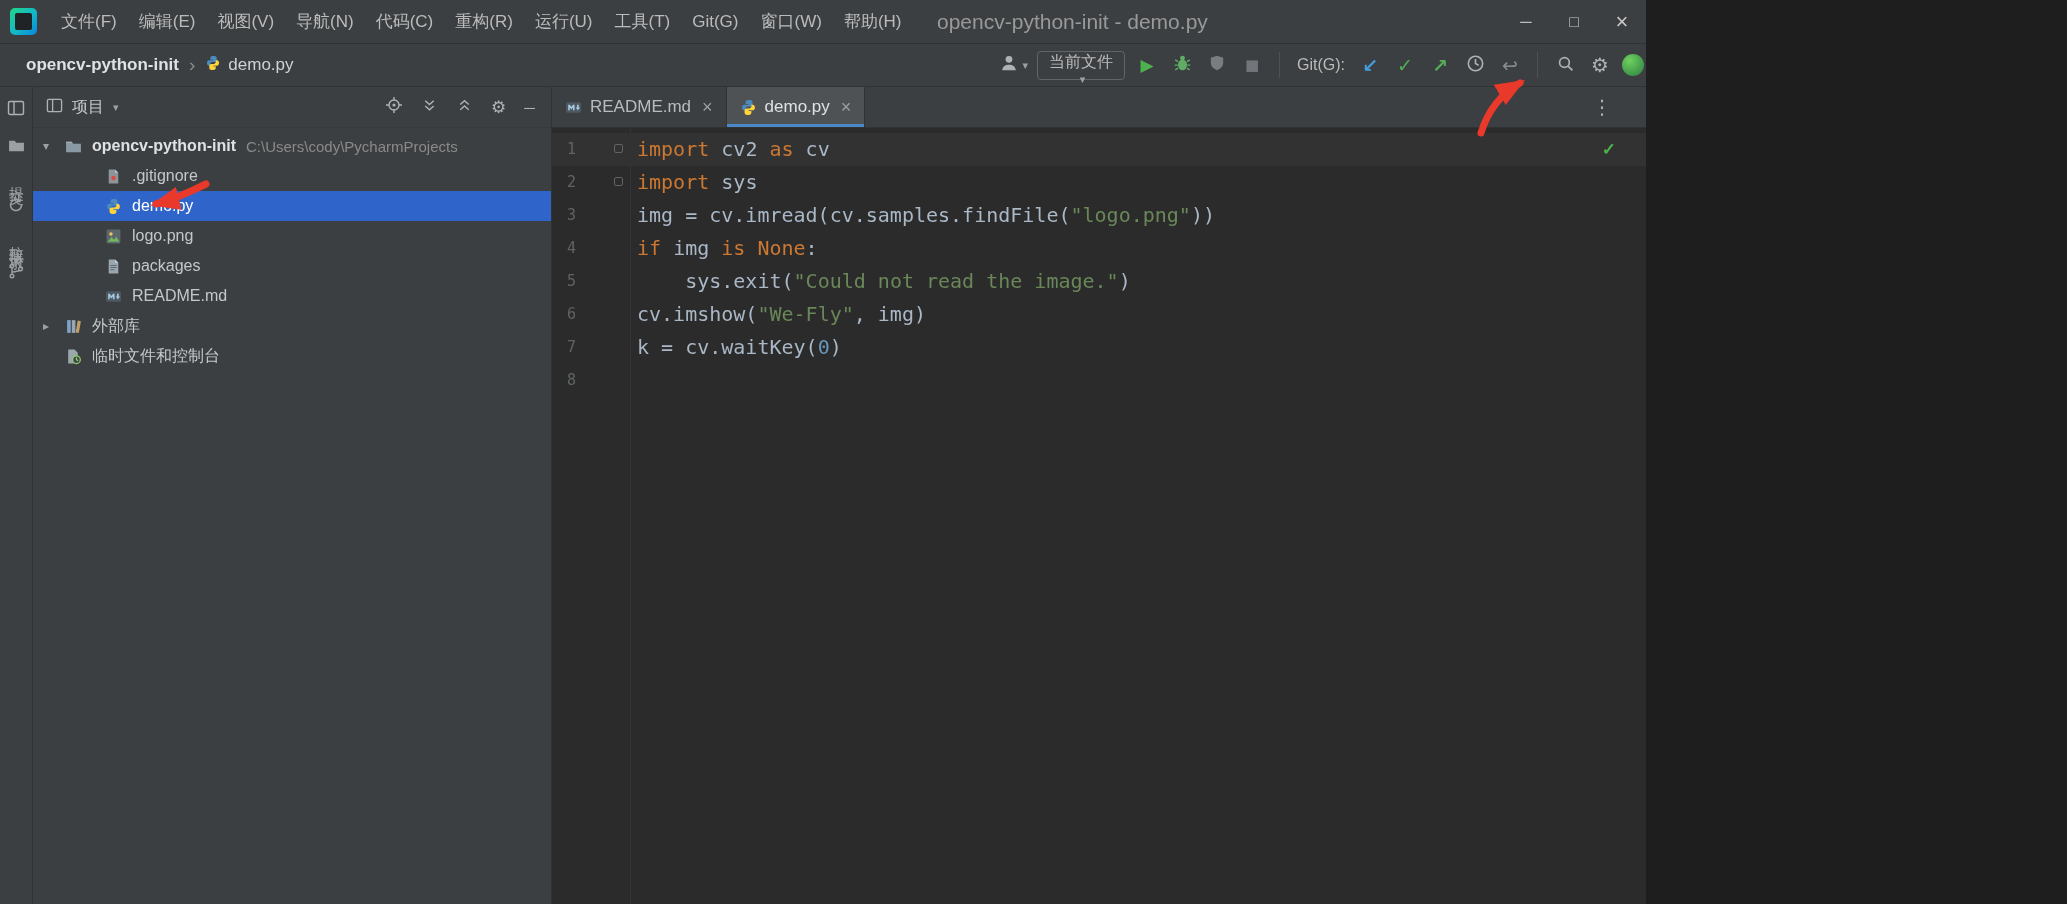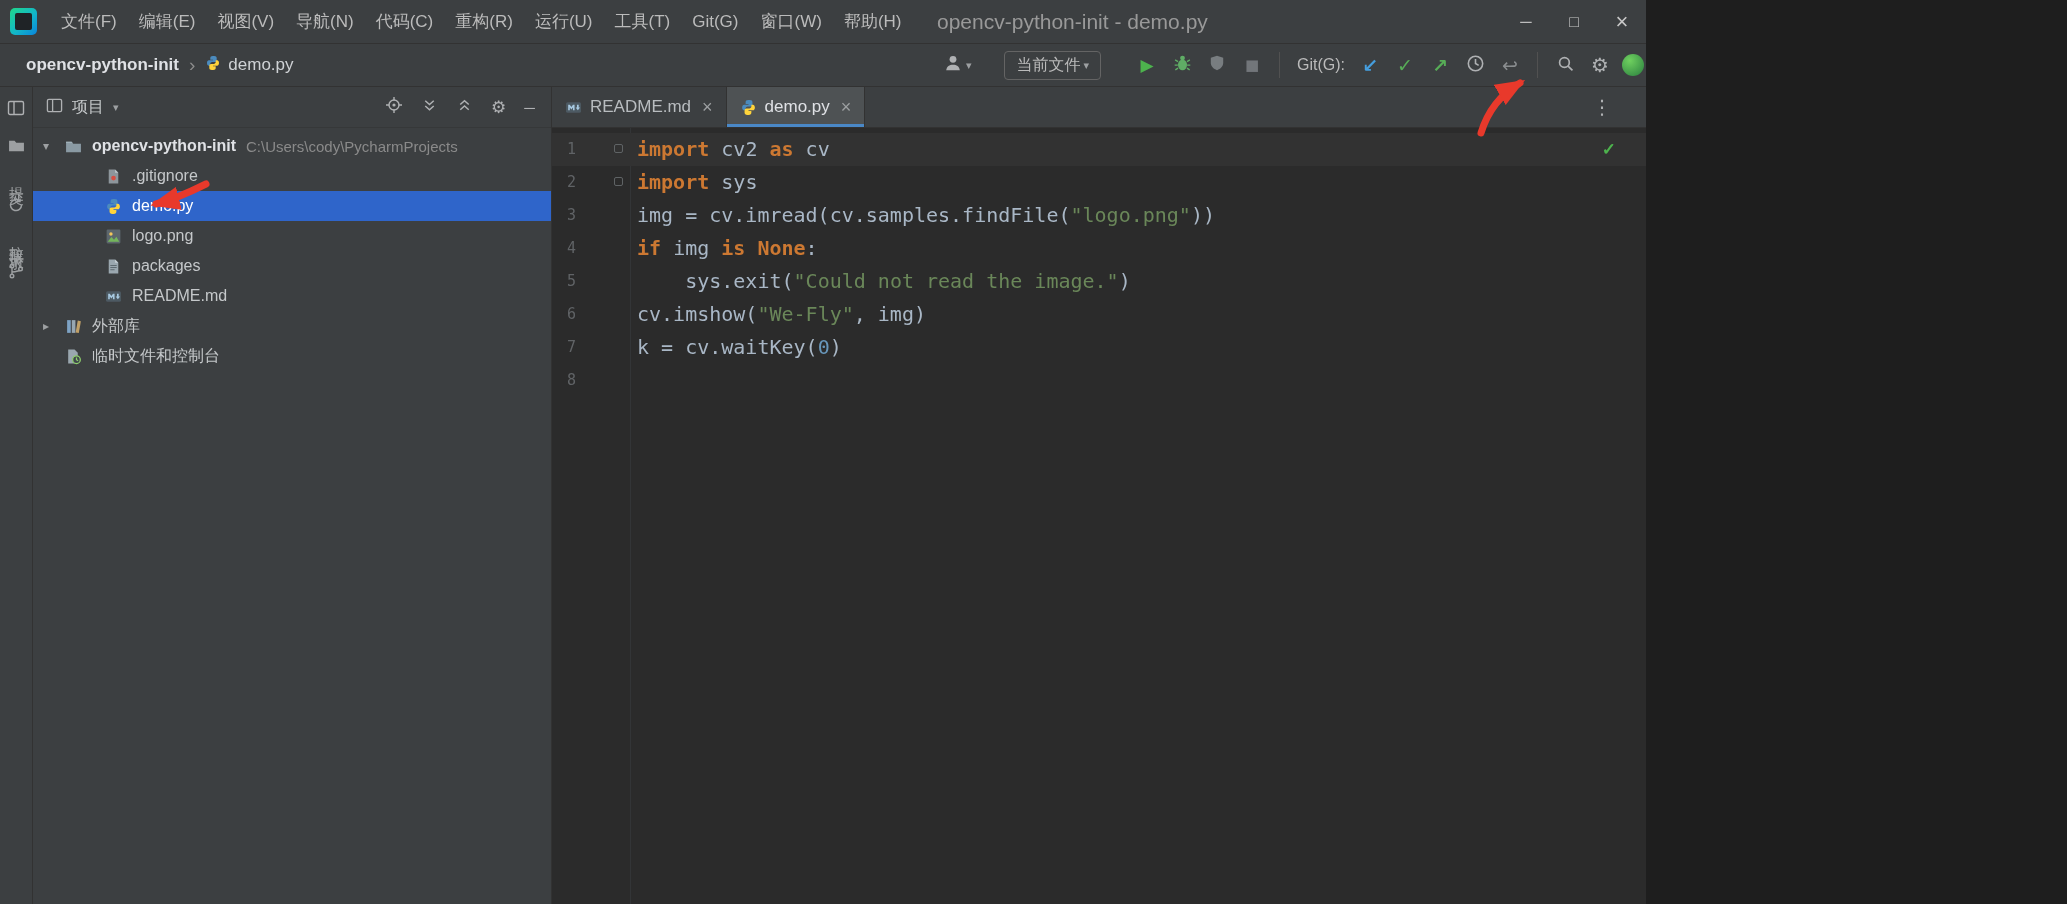--- a/index.html
+++ b/index.html
@@ -24,21 +24,21 @@
   .navbar{position:absolute;top:44px;left:0;right:0;height:43px;background:#3c3f41;
           border-bottom:1px solid #323232;}
   .breadcrumbs{position:absolute;left:26px;top:0;height:42px;display:flex;align-items:center;gap:10px;}
   .bc-project{font-weight:bold;font-size:17px;color:#dfe1e5;}
   .bc-sep{color:#8c8c8c;font-size:19px;}
   .bc-file{display:flex;align-items:center;gap:7px;font-size:17px;color:#cfd2d5;}
   .nav-right{position:absolute;right:0;top:0;height:42px;display:flex;align-items:center;gap:9px;padding-right:2px;}
   .icon-btn{min-width:26px;height:28px;display:flex;align-items:center;justify-content:center;}
   .caret{color:#9da0a2;font-size:11px;margin-left:3px;}
   .run-config{height:29px;border:1px solid #646464;border-radius:4px;display:flex;align-items:center;
-              padding:0 11px;font-size:16px;color:#bbbbbb;margin:0 24px;}
+              padding:0 11px;font-size:16px;color:#bbbbbb;margin:0 0;flex-direction:column;}
   .glyph{font-family:"DejaVu Sans",sans-serif;}
   .g-play{color:#4db24d;font-size:17px;}
   .g-stop{color:#72767a;font-size:15px;}
   .g-pull{color:#459ede;font-size:19px;font-weight:bold;}
   .g-commit{color:#57ad57;font-size:19px;font-weight:bold;}
   .g-push{color:#57ad57;font-size:19px;font-weight:bold;}
   .g-rollback{color:#8a8d8f;font-size:19px;}
   .g-gear{color:#afb1b3;font-size:20px;}
   .v-sep{width:1px;height:26px;background:#515151;margin:0 5px;}
   .git-label{font-size:16px;color:#bbbbbb;margin:0 3px;text-align:center;}
@@ -82,21 +82,21 @@
              font-size:20px;color:#afb1b3;}
   .codewrap{position:absolute;top:41px;left:0;right:0;bottom:0;overflow:hidden;}
   .gutter-sep{position:absolute;left:78px;top:0;bottom:0;width:1px;background:#333537;}
   .code-lines{padding-top:5px;}
   .code-line{position:relative;height:33px;line-height:33px;}
   .code-line.current{background:#323232;}
   .lnum{position:absolute;left:0;width:24px;text-align:right;color:#606366;font-size:15px;
         font-family:"DejaVu Sans Mono",monospace;}
   .fold{position:absolute;left:62px;top:11px;width:9px;height:9px;border:1px solid #5f6365;border-radius:2px;}
   .ltxt{position:absolute;left:85px;white-space:pre;font-family:"DejaVu Sans Mono",monospace;font-size:20px;color:#a9b7c6;}
-  .tok-kw{color:#cc7832;font-weight:bold;}
+  .tok-kw{color:#cc7832;}
   .tok-str{color:#6a8759;}
   .tok-num{color:#6897bb;}
   .tok-d{color:#a9b7c6;}
   .inspect{position:absolute;top:52px;right:30px;color:#4db24d;font-size:17px;font-weight:bold;}
 
   
   .tooltip{position:absolute;left:1516px;top:92px;width:258px;height:42px;background:#4b4d4f;
            border:1px solid #636363;display:flex;align-items:center;gap:9px;padding:0 13px;
            box-shadow:0 3px 8px rgba(0,0,0,.45);z-index:50;}
   .tt-label{color:#dfe1e5;font-size:16px;white-space:nowrap;}

